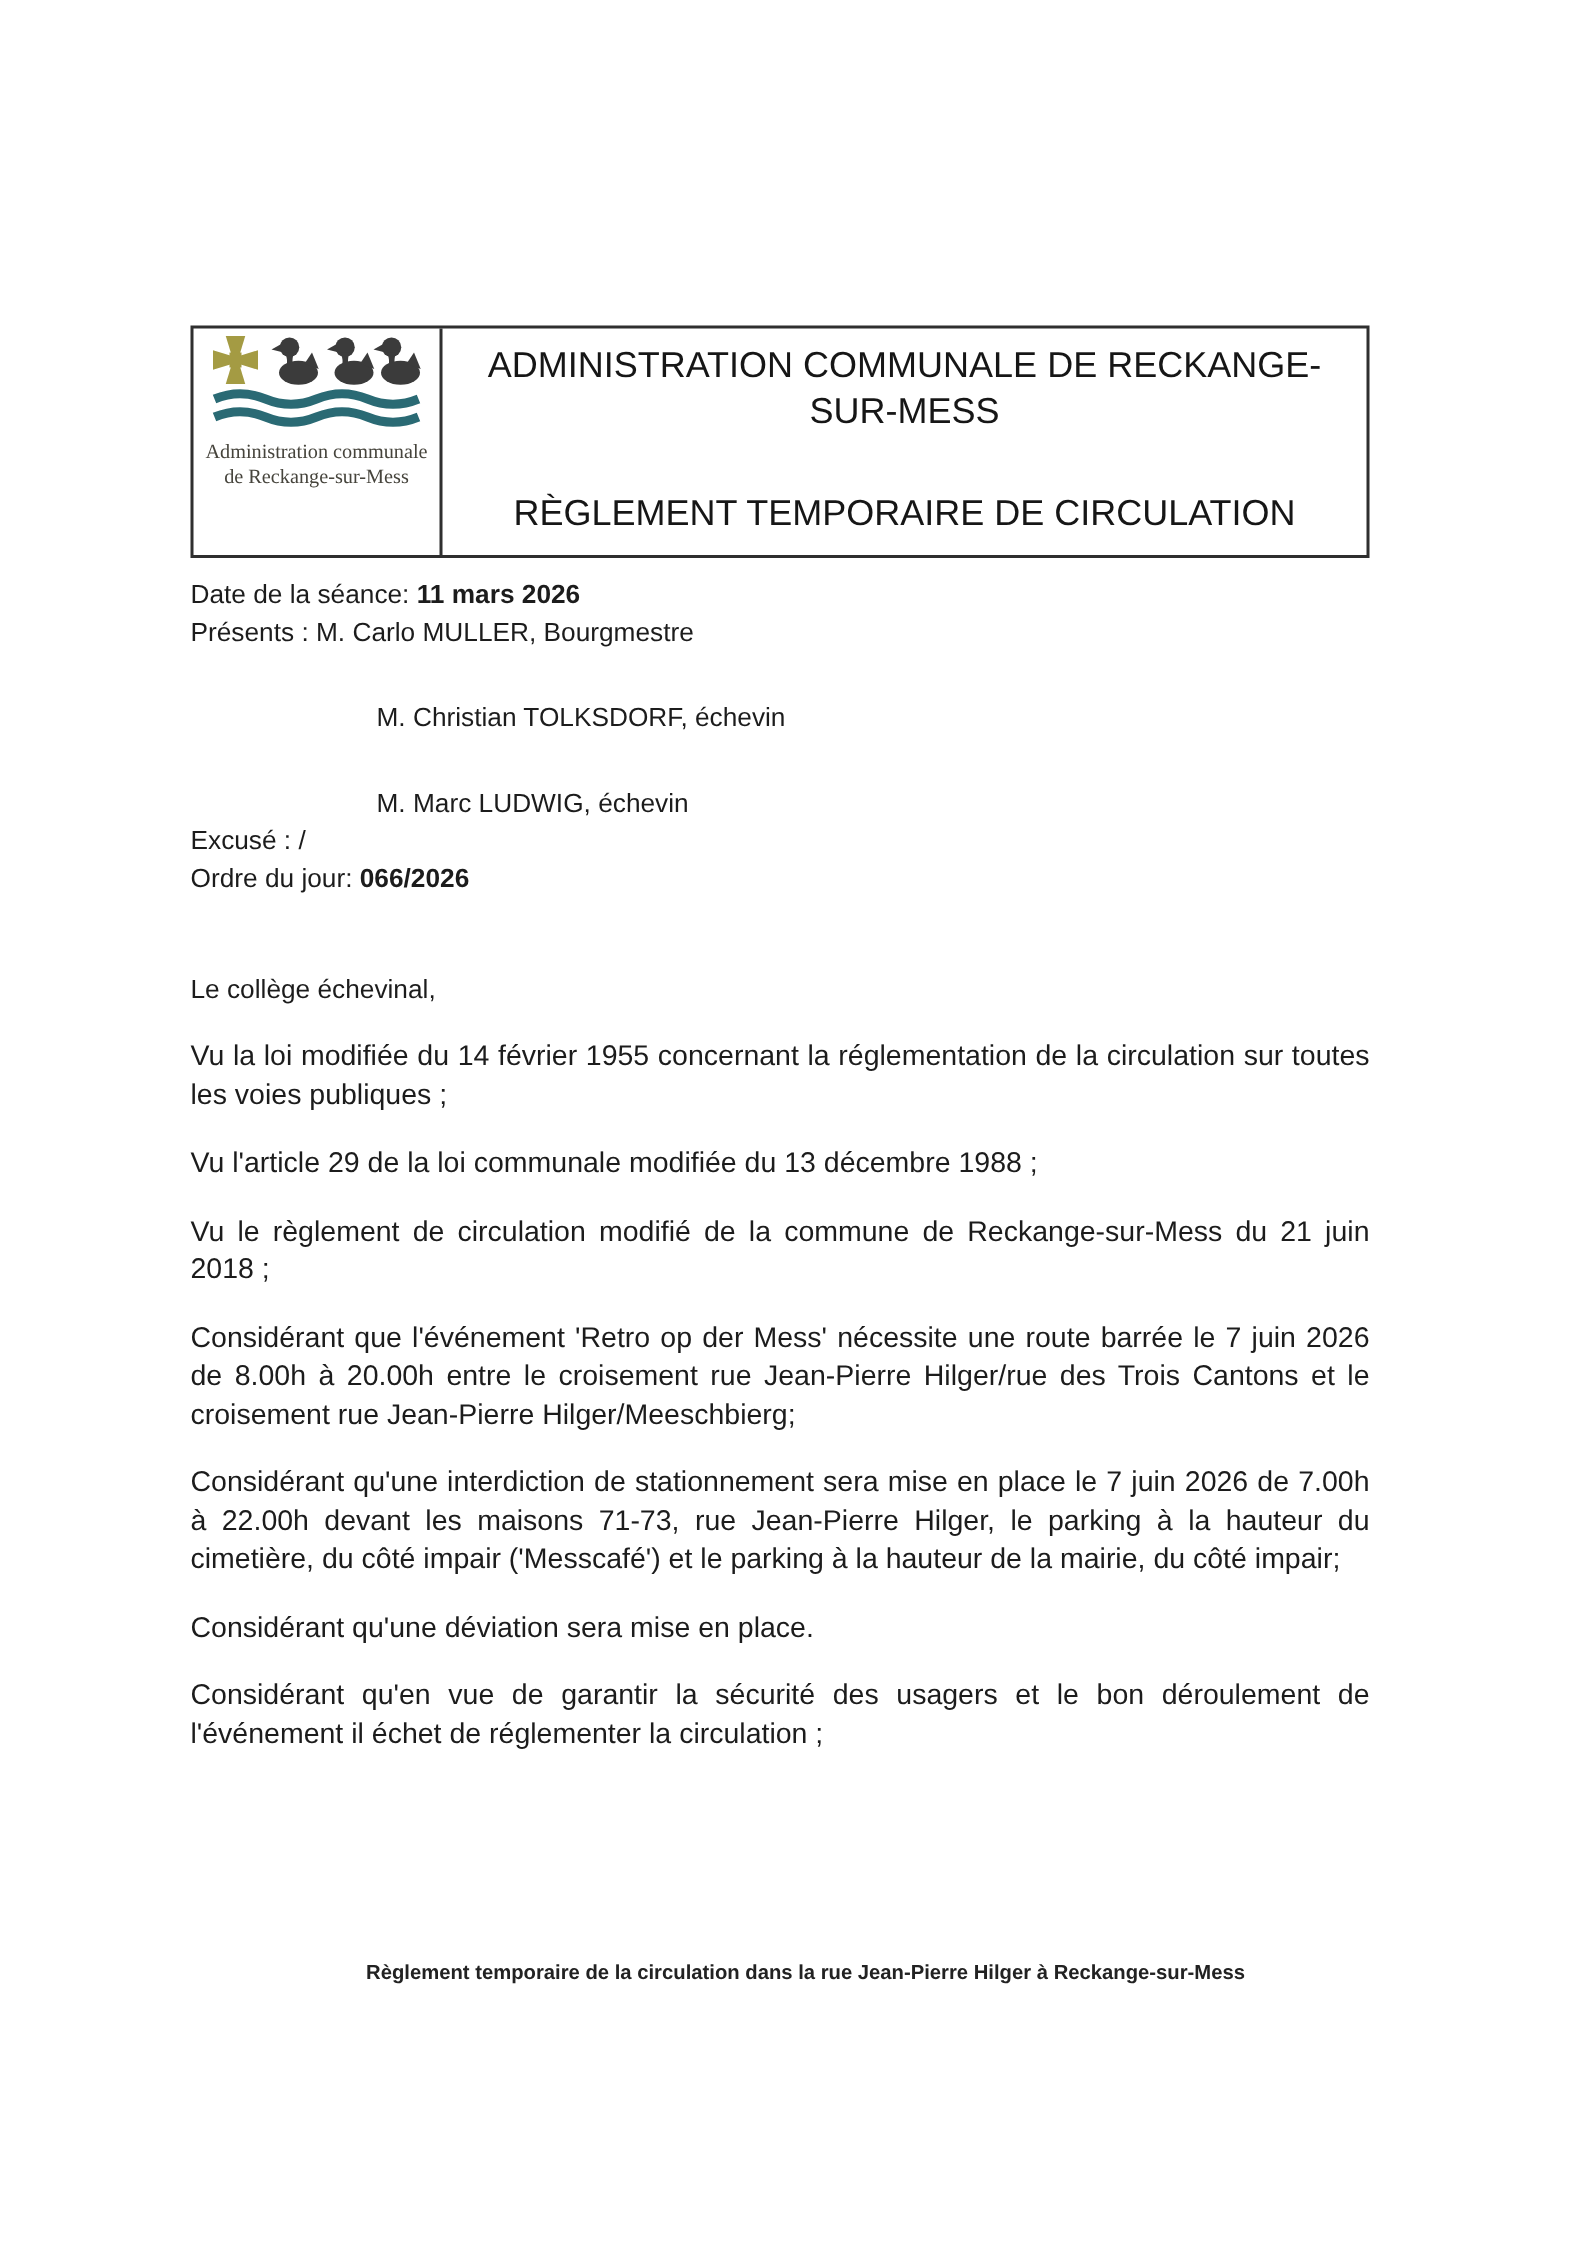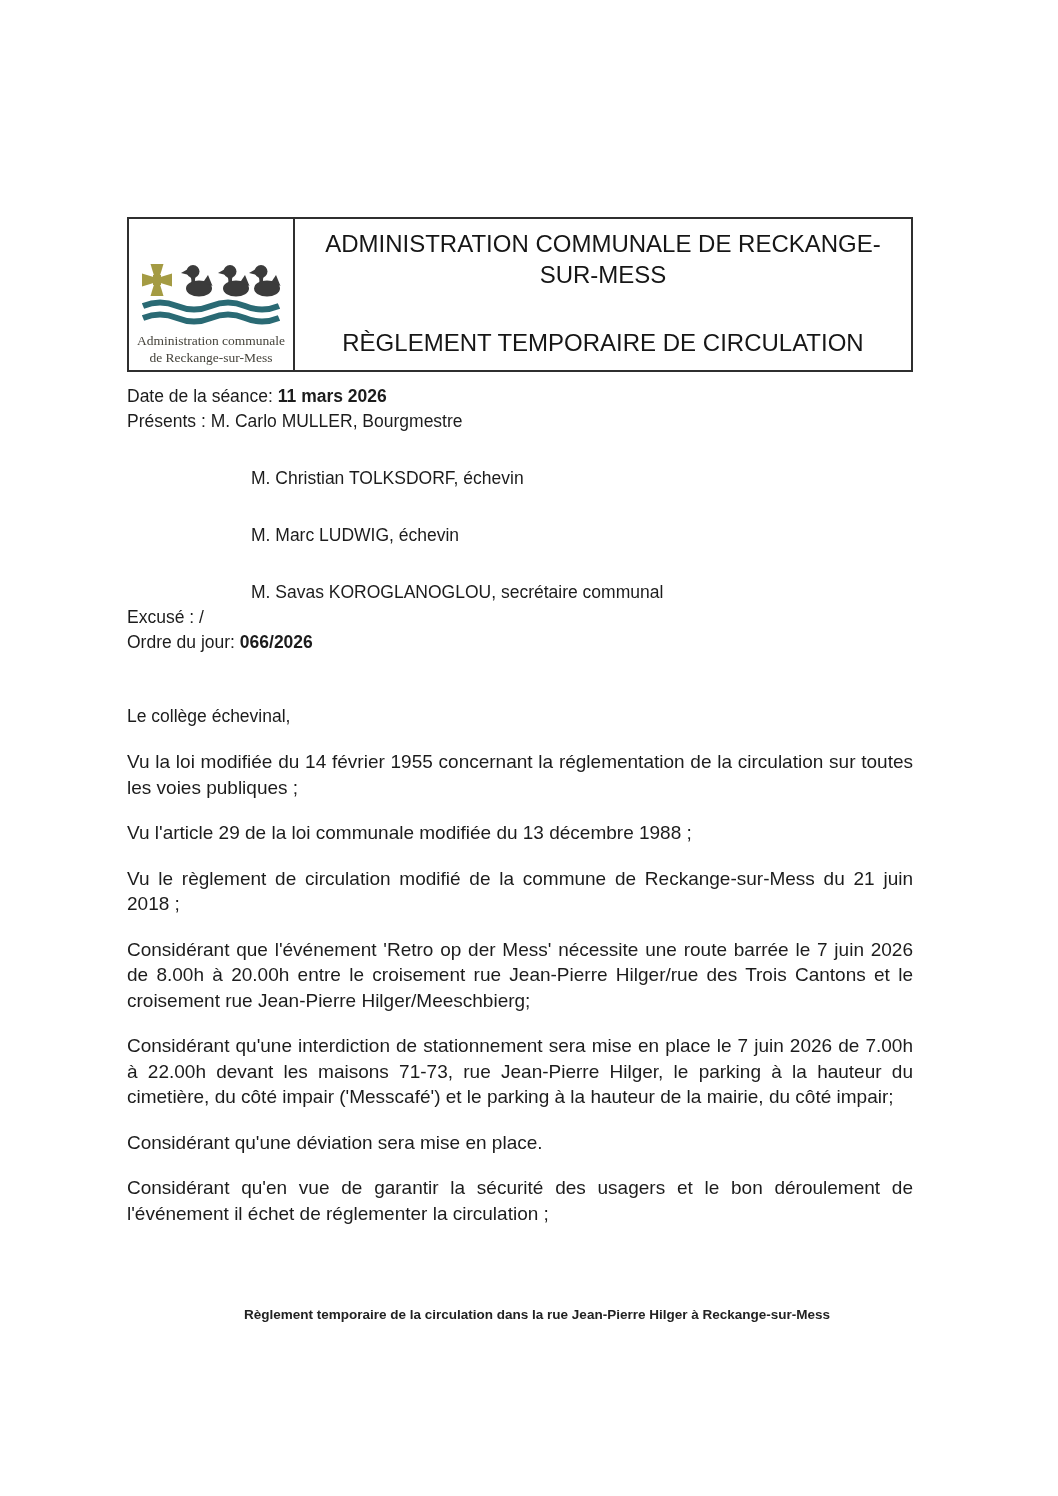--- a/index.html
+++ b/index.html
@@ -27,21 +27,21 @@
     border: 2px solid #2f2f2f;
     height: 151px;
     box-sizing: content-box;
   }
   .logo-cell {
     width: 166px;
     border-right: 2px solid #2f2f2f;
     display: flex;
     flex-direction: column;
     align-items: center;
-    justify-content: flex-end;
+    justify-content: flex-start;
     padding: 4px 2px;
     box-sizing: border-box;
   }
   .logo-icons { line-height: 0; margin-bottom: 2px; }
   .logo-waves { line-height: 0; margin-bottom: 6px; }
   .logo-caption {
     font-family: "Liberation Serif", serif;
     font-size: 13.5px;
     line-height: 17px;
     color: #46443c;
@@ -160,21 +160,20 @@
 
   <div class="meta">
     <div>
       <span>Date de la séance: </span><span class="bold">11 mars 2026</span>
     </div>
     <div>
       <span>Présents : </span><span>M. Carlo MULLER, Bourgmestre</span>
     </div>
     <div class="indent">M. Christian TOLKSDORF, échevin</div>
     <div class="indent">M. Marc LUDWIG, échevin</div>
-    <div class="indent">M. Savas KOROGLANOGLOU, secrétaire communal</div>
     <div>Excusé : /</div>
     <div>
       <span>Ordre du jour: </span><span class="bold">066/2026</span>
     </div>
   </div>
 
   <div class="salutation">Le collège échevinal,</div>
   <div class="para">Vu la loi modifiée du 14 février 1955 concernant la réglementation de la circulation sur toutes les voies publiques ;</div>
   <div class="para">Vu l'article 29 de la loi communale modifiée du 13 décembre 1988 ;</div>
   <div class="para">Vu le règlement de circulation modifié de la commune de Reckange-sur-Mess du 21 juin 2018 ;</div>

